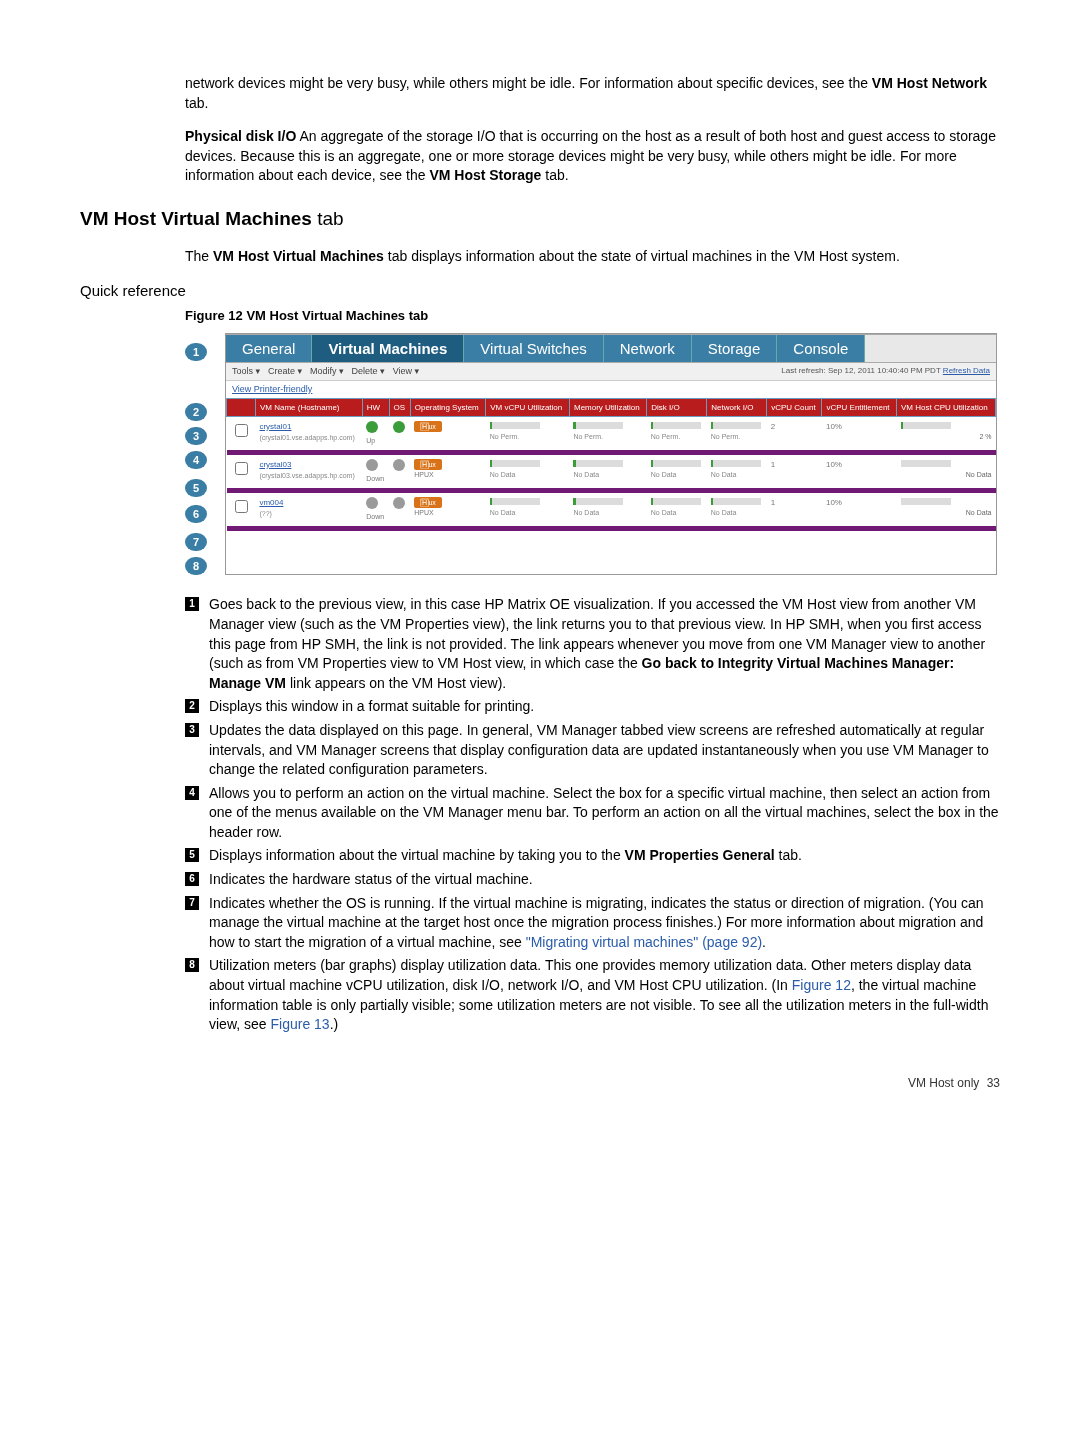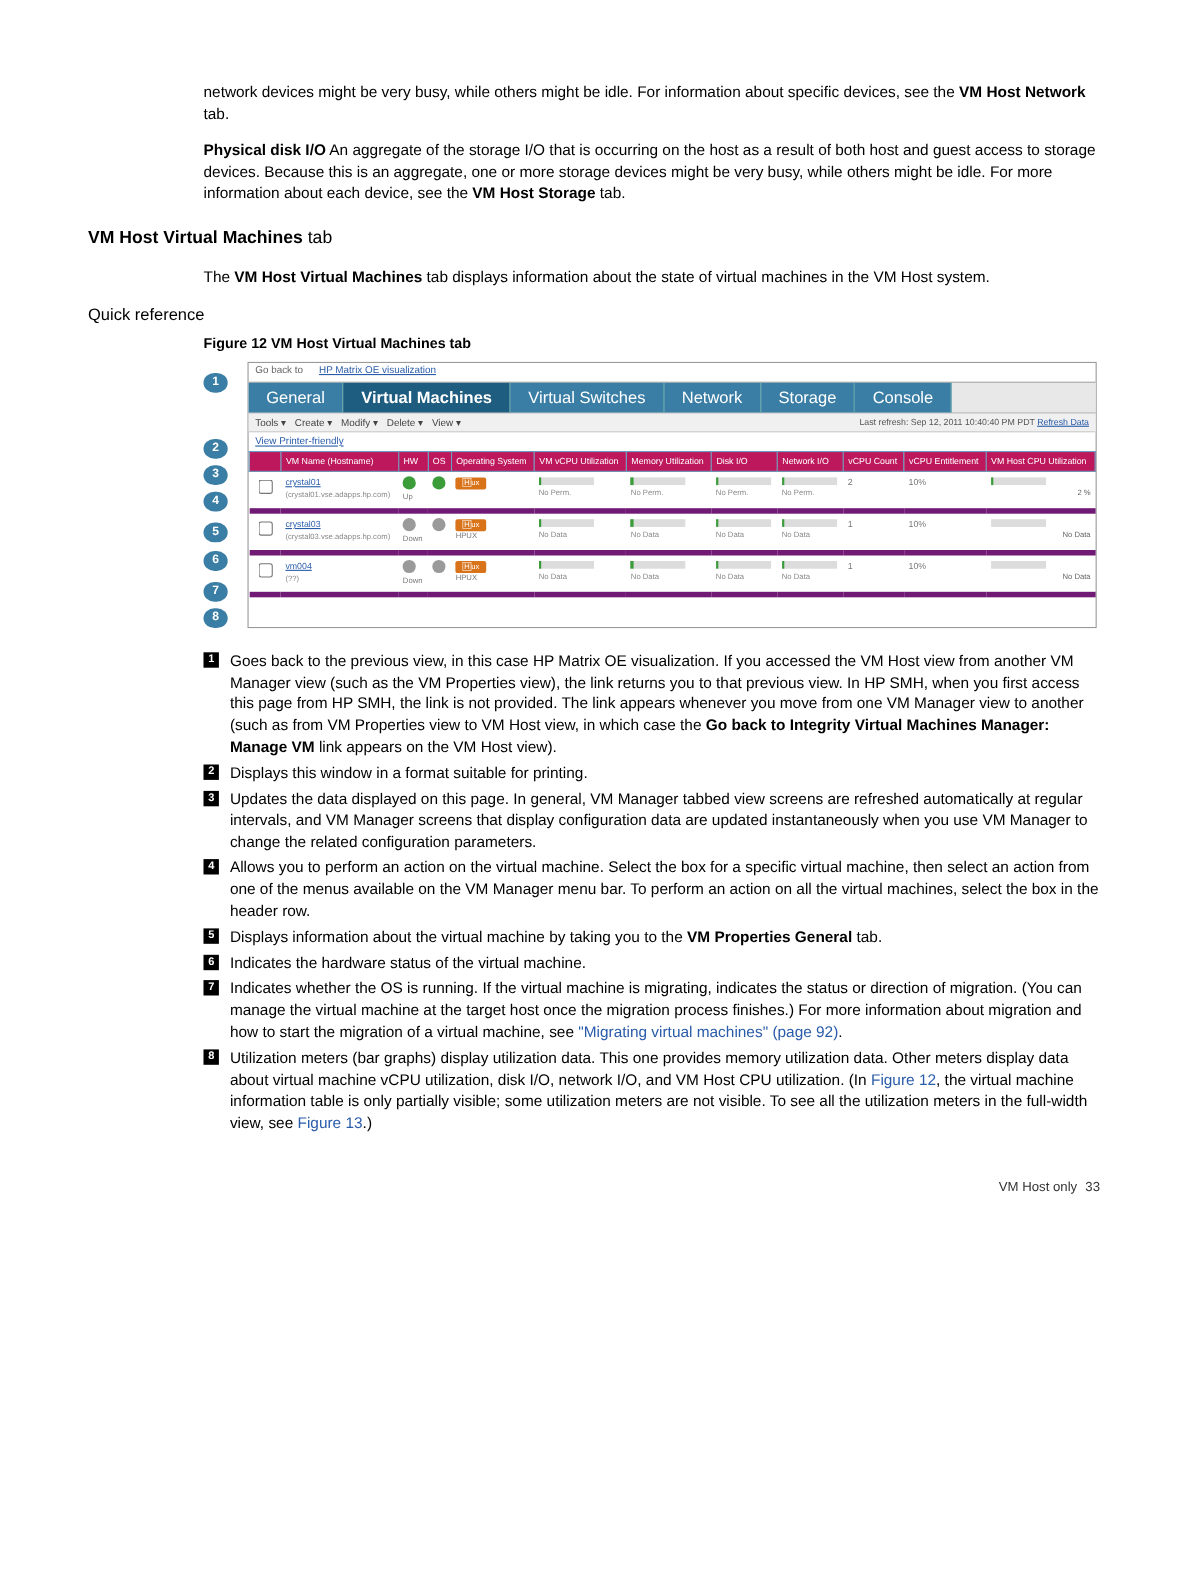--- a/index.html
+++ b/index.html
@@ -7,21 +7,21 @@
     font-size: 14px;
     color: #000;
     margin: 0;
     padding: 60px 80px 40px 80px;
     line-height: 1.4;
     width: 920px;
   }
   .body-text { margin-left: 105px; margin-bottom: 10px; }
   .body-text b { font-weight: bold; }
   h2 {
-    font-size: 16px;
+    font-size: 19px;
     font-weight: bold;
     margin: 20px 0 10px 0;
   }
   h2 .thin { font-weight: normal; }
   .section-intro { margin-left: 105px; margin-bottom: 14px; }
   .quickref { font-size: 15px; margin: 10px 0 6px 0; }
   .fig-caption { font-weight: bold; margin-left: 105px; margin-bottom: 8px; font-size: 13px; }
   .figure-wrap { margin-left: 105px; margin-bottom: 20px; position: relative; }
   .figure {
     display: flex;
@@ -75,21 +75,21 @@
   .toolbar .tbtn { margin-right: 8px; }
   .toolbar .refresh { margin-left: auto; font-size: 8px; color: #555; }
   .refresh a { color: #2a5caa; text-decoration: underline; }
   .pf-link { color: #2a5caa; text-decoration: underline; padding: 2px 6px; font-size: 9px; display:inline-block; }
   table.vm {
     width: 100%;
     border-collapse: collapse;
     font-size: 8px;
   }
   table.vm th {
-    background: #be185d;
+    background: #b91c1c;
     color: #fff;
     font-weight: normal;
     padding: 3px 4px;
     text-align: left;
     border: 1px solid #6b9bbd;
   }
   table.vm td {
     padding: 4px 4px;
     border-bottom: 5px solid #701a75;
     color: #777;
@@ -177,23 +177,20 @@
         <div class="co" style="margin-top: 0px;">1</div>
         <div class="co" style="margin-top: 38px;">2</div>
         <div class="co" style="margin-top: 2px;">3</div>
         <div class="co" style="margin-top: 2px;">4</div>
         <div class="co" style="margin-top: 6px;">5</div>
         <div class="co" style="margin-top: 4px;">6</div>
         <div class="co" style="margin-top: 6px;">7</div>
         <div class="co" style="margin-top: 2px;">8</div>
       </div>
     <div class="screenshot">
-      <div>
-        <span class="ss-sub">Go back to </span><a class="ss-link">HP Matrix OE visualization</a>
-      </div>
       <div class="tabs" id="ss-tabs">
           <div class="tab">General</div>
           <div class="tab active">Virtual Machines</div>
           <div class="tab">Virtual Switches</div>
           <div class="tab">Network</div>
           <div class="tab">Storage</div>
           <div class="tab">Console</div>
         </div>
       <div class="toolbar">
         <span id="tb-items"><span class="tbtn">Tools ▾</span><span class="tbtn">Create ▾</span><span class="tbtn">Modify ▾</span><span class="tbtn">Delete ▾</span><span class="tbtn">View ▾</span></span>

